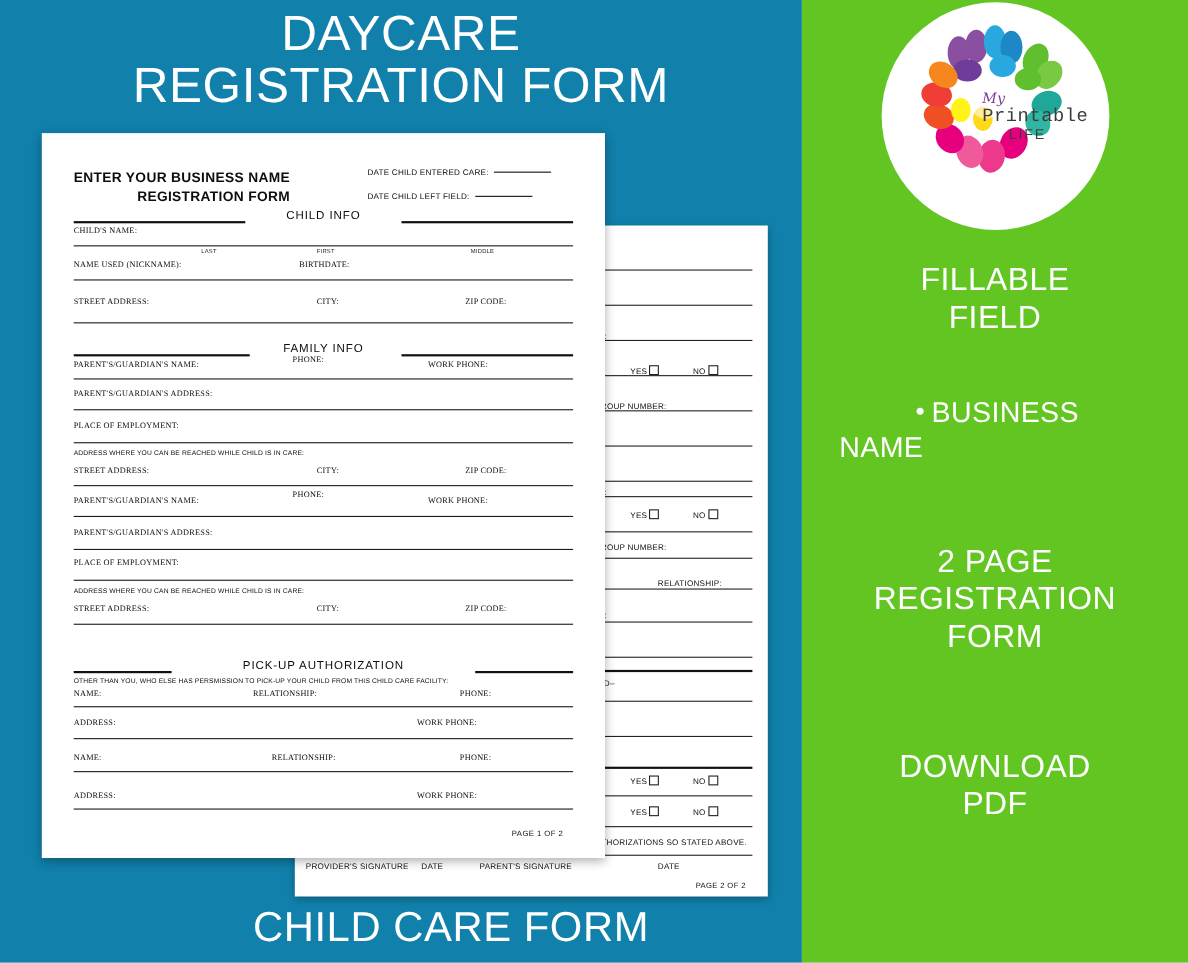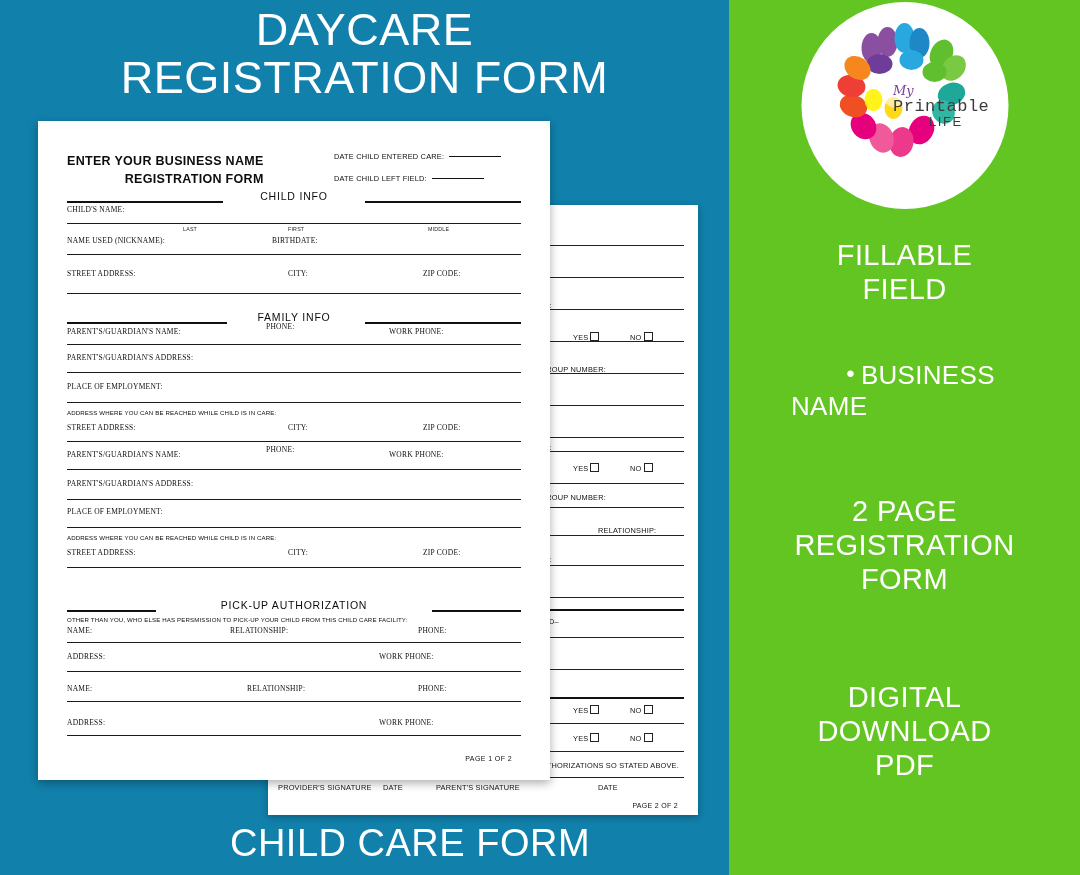--- a/index.html
+++ b/index.html
@@ -217,38 +217,38 @@
   .logo-printable {
     font-size: 17px;
     color: #3b3b3b;
     letter-spacing: 0.5px;
     font-family: Liberation Mono, monospace;
   }
   .logo-life {
     font-size: 13px;
     color: #3b3b3b;
     letter-spacing: 1.6px;
-    margin-left: 36px;
+    margin-left: 24px;
   }
   .rp-text {
     position: absolute;
     width: 351px;
     left: 0;
     font-size: 29px;
     line-height: 1.18;
     letter-spacing: 0.4px;
   }
   .rp-bullet {
     position: absolute;
     width: 351px;
     left: 0;
     font-size: 26px;
     line-height: 1.2;
     letter-spacing: 0.3px;
-    padding-left: 32px;
+    padding-left: 4px;
     box-sizing: border-box;
   }
   .rp-bullet .dot {
     font-size: 24px;
     vertical-align: 2px;
     margin-right: 6px;
   }
 </style>
 </head>
 <body>
@@ -489,18 +489,17 @@
       <div style="padding-left:30px; text-align:left;">NAME</div>
     </div>
 
     <div class="rp-text" style="top:494px;">
       <div>2 PAGE</div>
       <div>REGISTRATION</div>
       <div>FORM</div>
     </div>
 
     <div class="rp-text" style="top:680px;">
-      <div>DIGITAL</div>
       <div>DOWNLOAD</div>
       <div>PDF</div>
     </div>
   </div>
 </div>
 
 </body></html>

